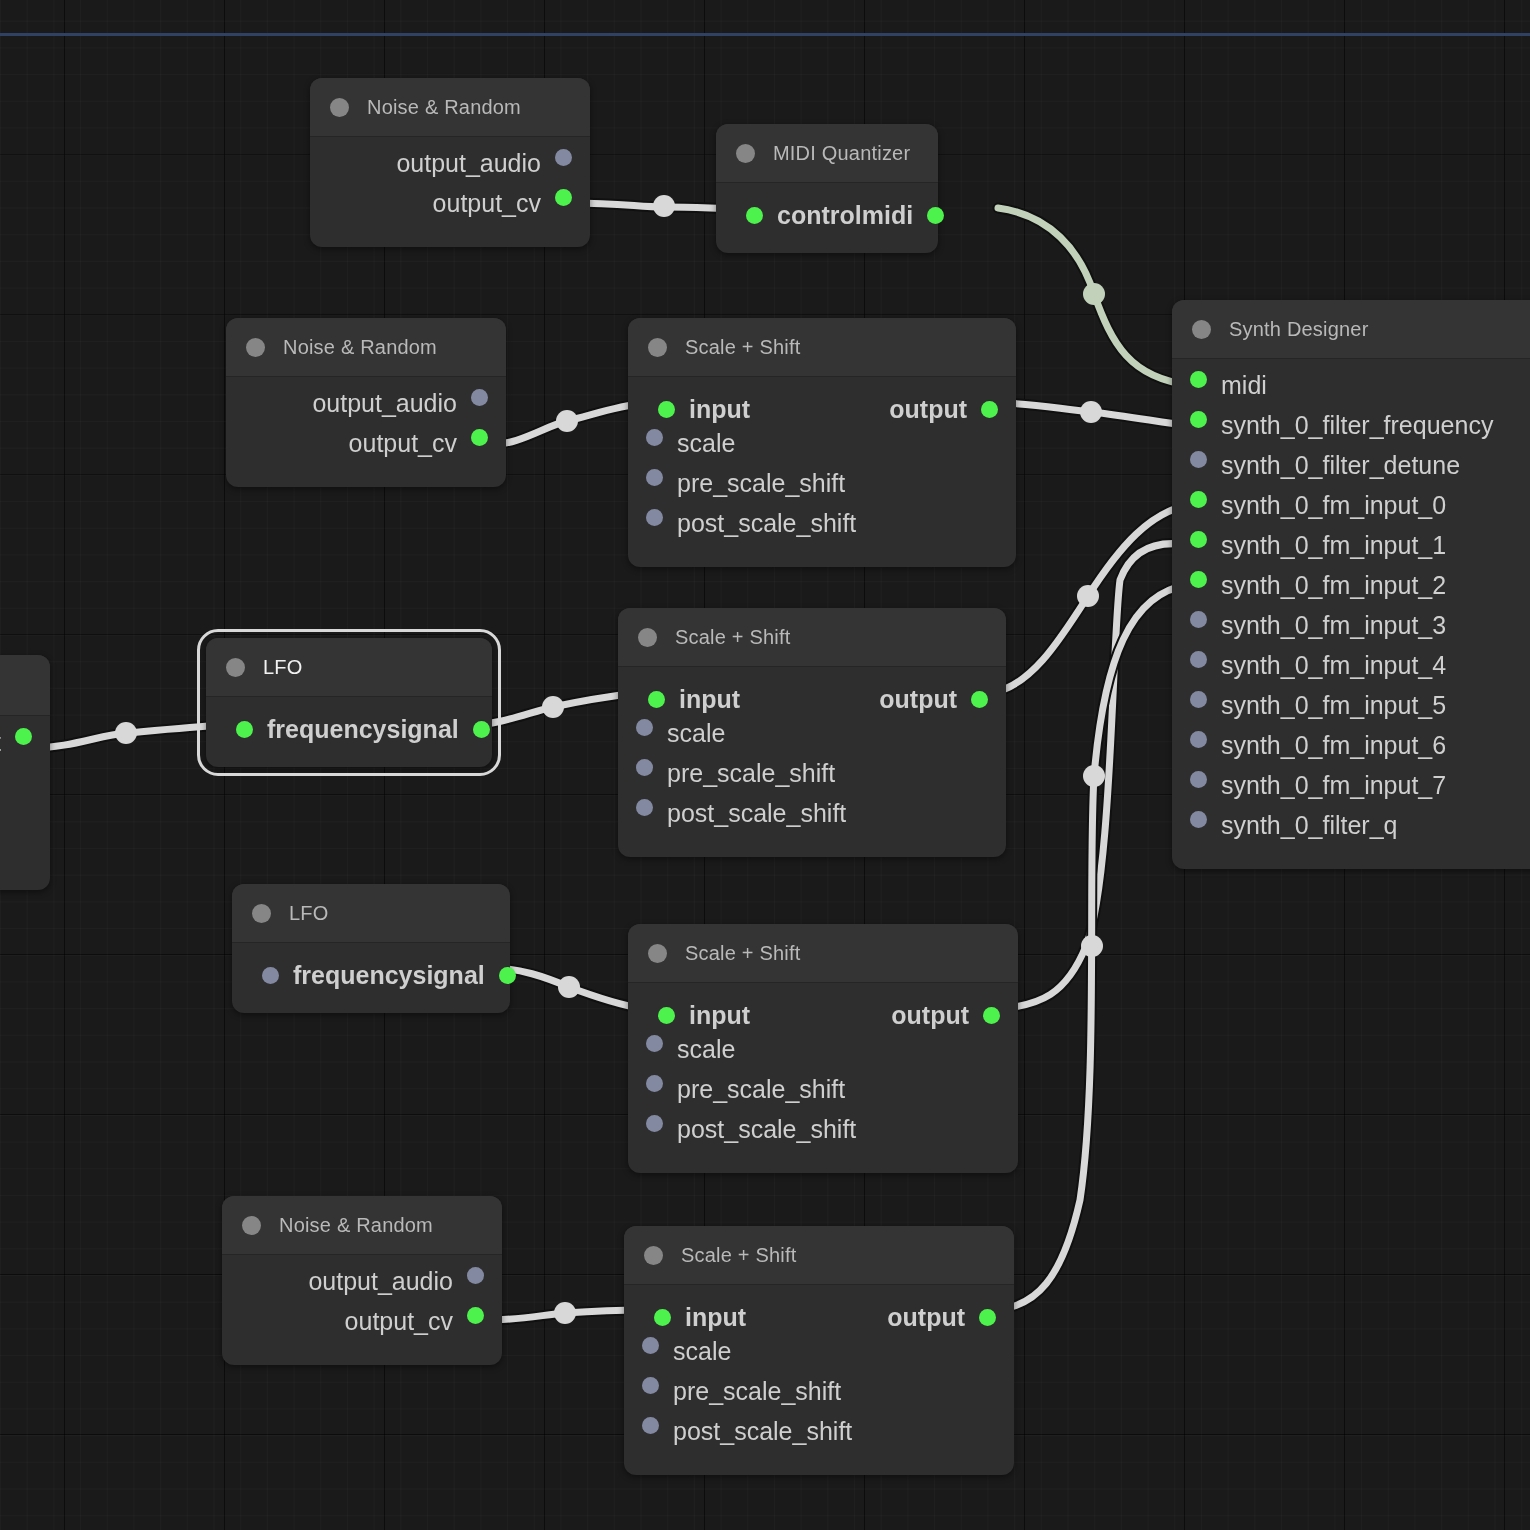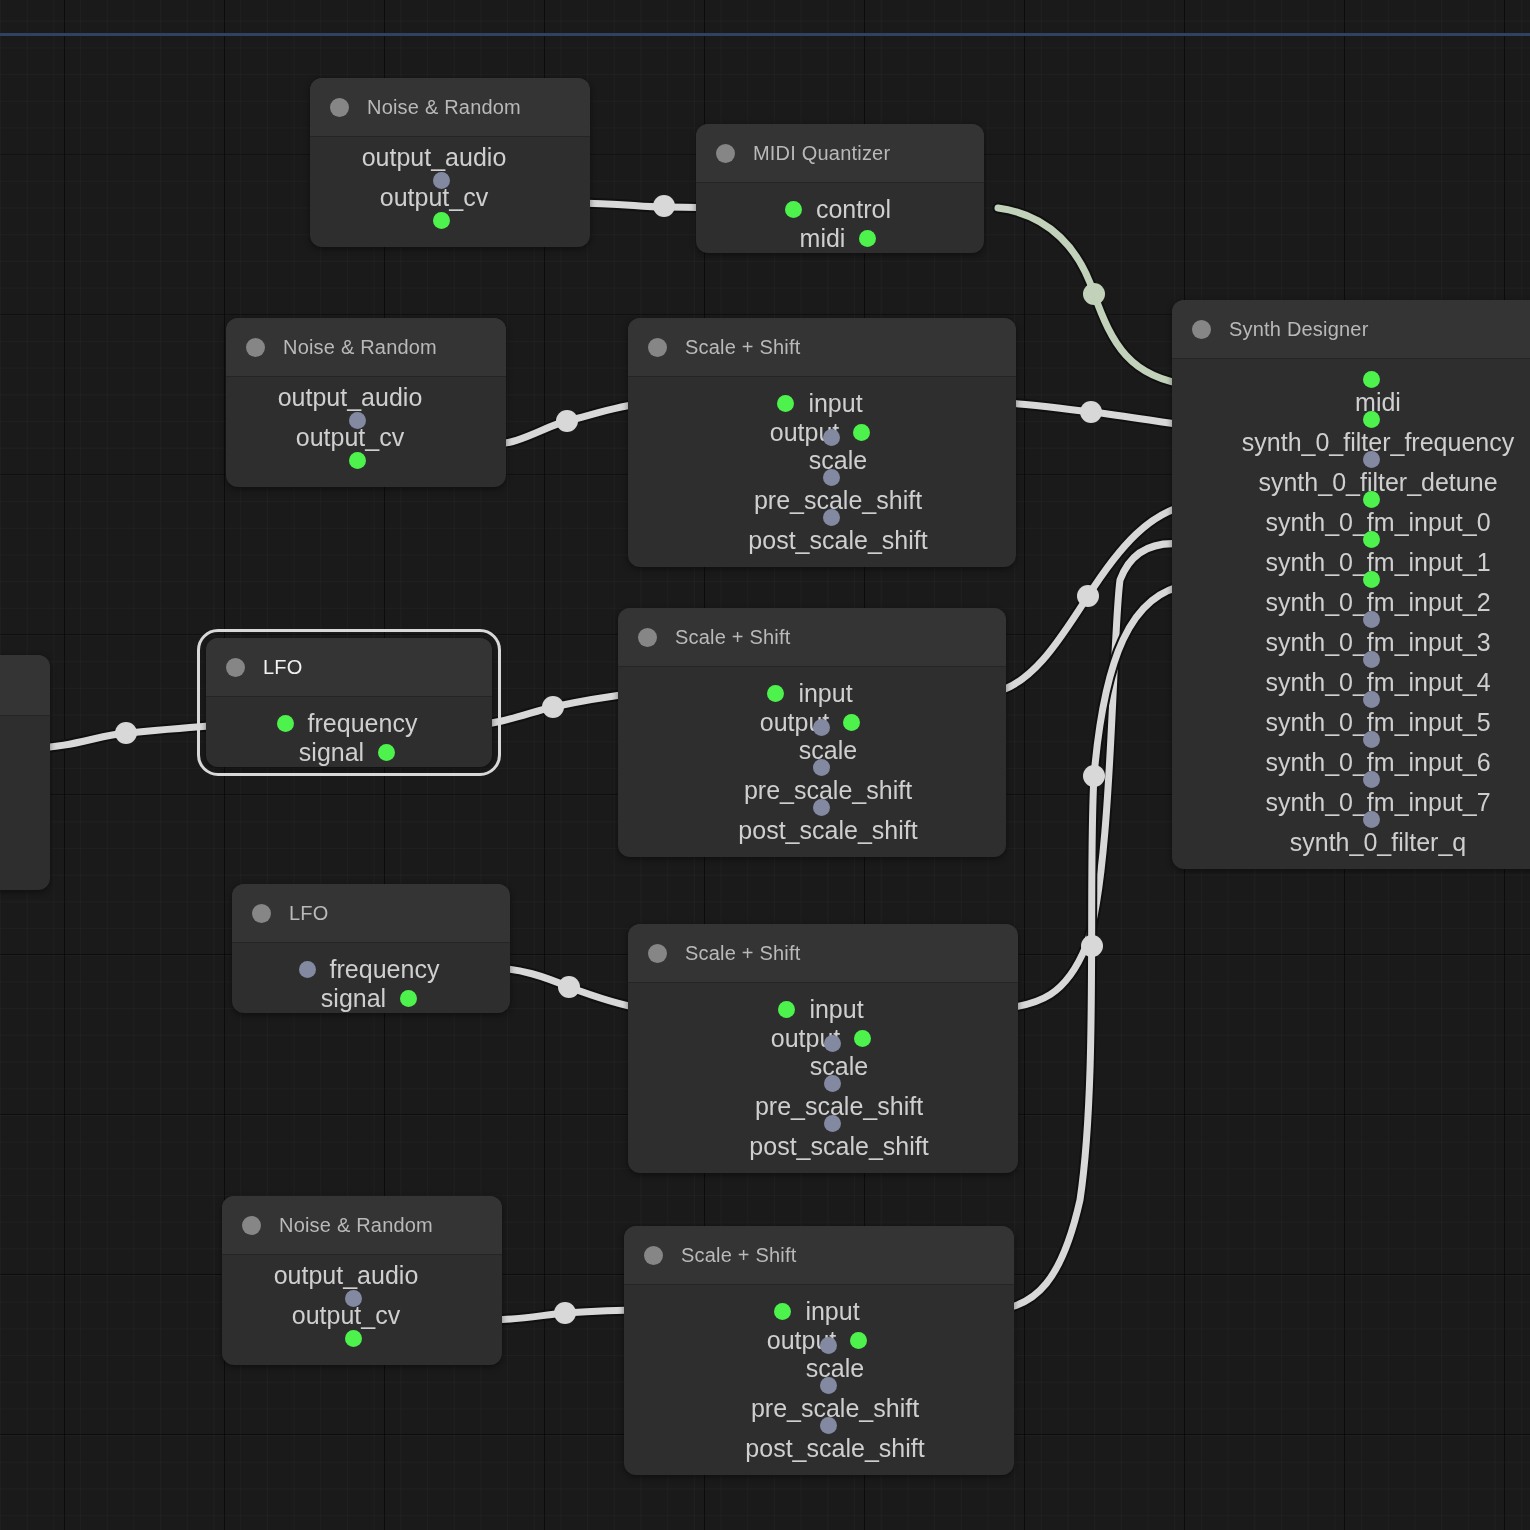--- a/index.html
+++ b/index.html
@@ -80,37 +80,36 @@
   }
   .node.selected .node-title {
     color: #f2f2f2;
   }
   .node-body {
     padding: 12px 0 18px 0;
   }
   .port-row {
     position: relative;
     display: flex;
-    align-items: center;
     height: 40px;
     box-sizing: border-box;
-    flex-direction: column;
   }
   .port-row.in {
     justify-content: flex-start;
     padding-left: 18px;
   }
   .port-row.out {
     justify-content: flex-end;
     padding-right: 18px;
   }
   .port-row.both {
     justify-content: space-between;
-    padding-left: 14px;
+    padding-left: 30px;
     padding-right: 18px;
+    font-weight: bold;
   }
   .pdot {
     width: 17px;
     height: 17px;
     border-radius: 50%;
     flex: 0 0 auto;
   }
   .pdot.on { background: #4df24d; }
   .pdot.off { background: #8489a2; }
   .plabel {
@@ -184,21 +183,21 @@
           <div class="port-row out">
             <span class="plabel">output_audio</span>
             <span class="pdot off"></span>
           </div>
           <div class="port-row out">
             <span class="plabel">output_cv</span>
             <span class="pdot on"></span>
           </div>
         </div>
       </div>
-      <div class="node" style="left: 696px; top: 124px; width: 288px; min-height: 102px;">
+      <div class="node" style="left: 716px; top: 124px; width: 222px; min-height: 102px;">
         <div class="node-header">
           <span class="node-dot"></span>
           <span class="node-title">MIDI Quantizer</span>
         </div>
         <div class="node-body">
           <div class="port-row both">
             <span class="side-in">
               <span class="pdot on"></span>
               <span class="plabel">control</span>
             </span>

